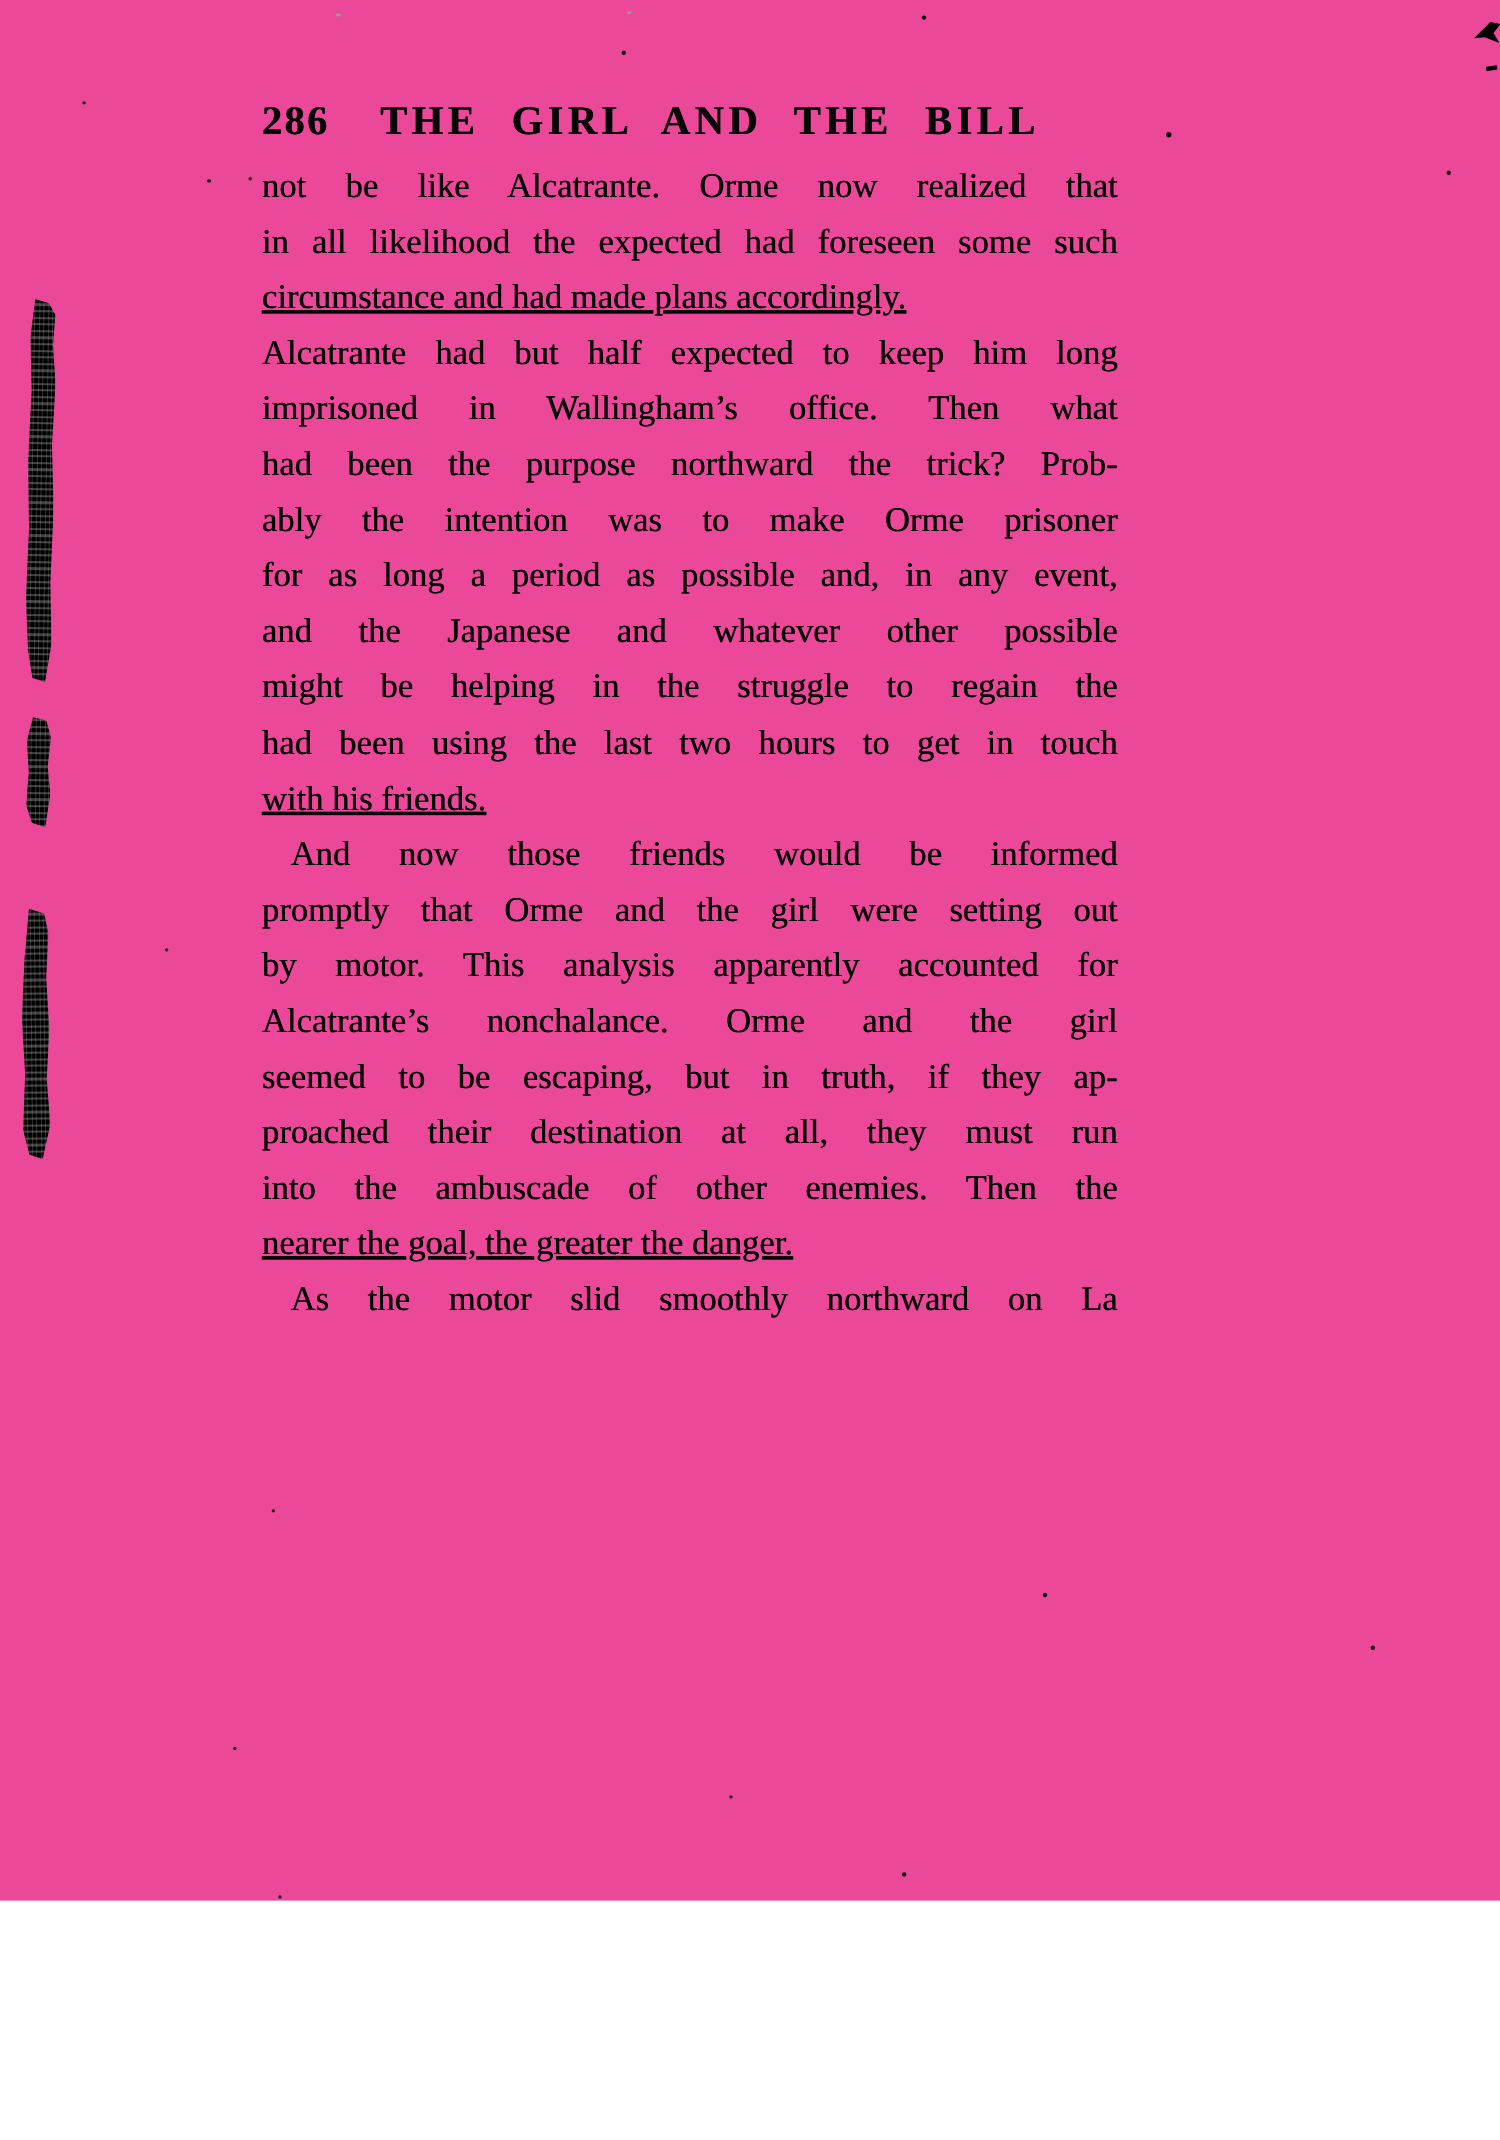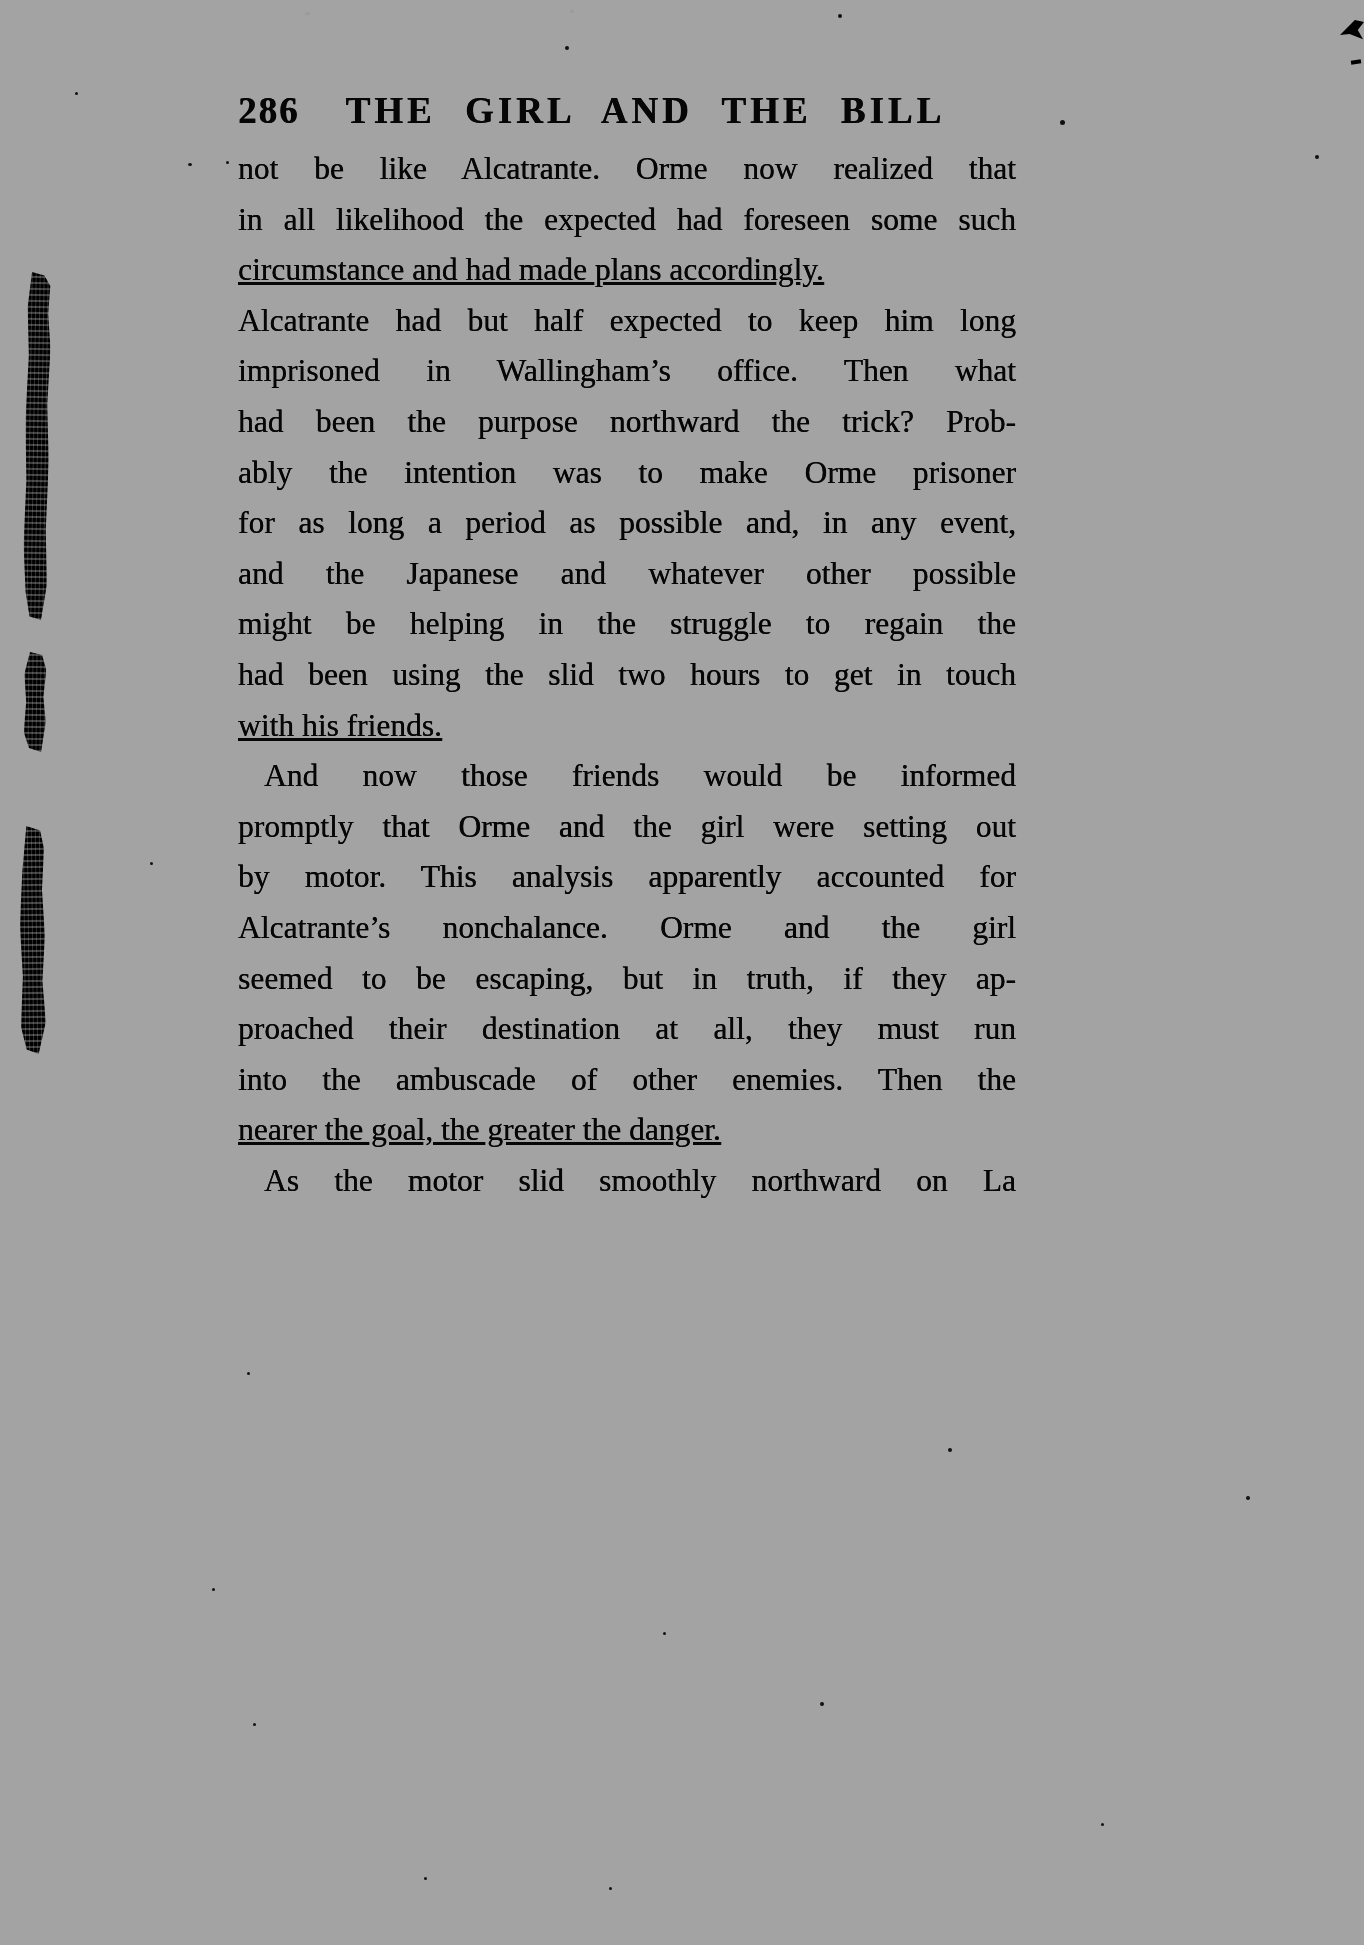--- a/index.html
+++ b/index.html
@@ -3,22 +3,22 @@
 <meta charset="utf-8">
 <style>
   html, body {
     margin: 0;
     padding: 0;
     background: #ffffff;
   }
   .scan-page {
     position: relative;
     width: 1364px;
-    height: 1945px;
-    background: #a3a3a3;
+    height: 1728px;
+    background: #ec4899;
     overflow: hidden;
     font-family: "Liberation Serif", "DejaVu Serif", serif;
     color: #060606;
   }
 
   
   .page-header {
     position: absolute;
     top: 90px;
     left: 238px;
@@ -125,21 +125,21 @@
     <div class="line">not be like Alcatrante. Orme now realized that</div>
     <div class="line">in all likelihood the expected had foreseen some such</div>
     <div class="line lastline">circumstance and had made plans accordingly.</div>
     <div class="line">Alcatrante had but half expected to keep him long</div>
     <div class="line">imprisoned in Wallingham’s office. Then what</div>
     <div class="line">had been the purpose northward the trick? Prob-</div>
     <div class="line">ably the intention was to make Orme prisoner</div>
     <div class="line">for as long a period as possible and, in any event,</div>
     <div class="line">and the Japanese and whatever other possible</div>
     <div class="line">might be helping in the struggle to regain the</div>
-    <div class="line">had been using the slid two hours to get in touch</div>
+    <div class="line">had been using the last two hours to get in touch</div>
     <div class="line lastline">with his friends.</div>
     <div class="line indent">And now those friends would be informed</div>
     <div class="line">promptly that Orme and the girl were setting out</div>
     <div class="line">by motor. This analysis apparently accounted for</div>
     <div class="line">Alcatrante’s nonchalance. Orme and the girl</div>
     <div class="line">seemed to be escaping, but in truth, if they ap-</div>
     <div class="line">proached their destination at all, they must run</div>
     <div class="line">into the ambuscade of other enemies. Then the</div>
     <div class="line lastline">nearer the goal, the greater the danger.</div>
     <div class="line indent">As the motor slid smoothly northward on La</div>

